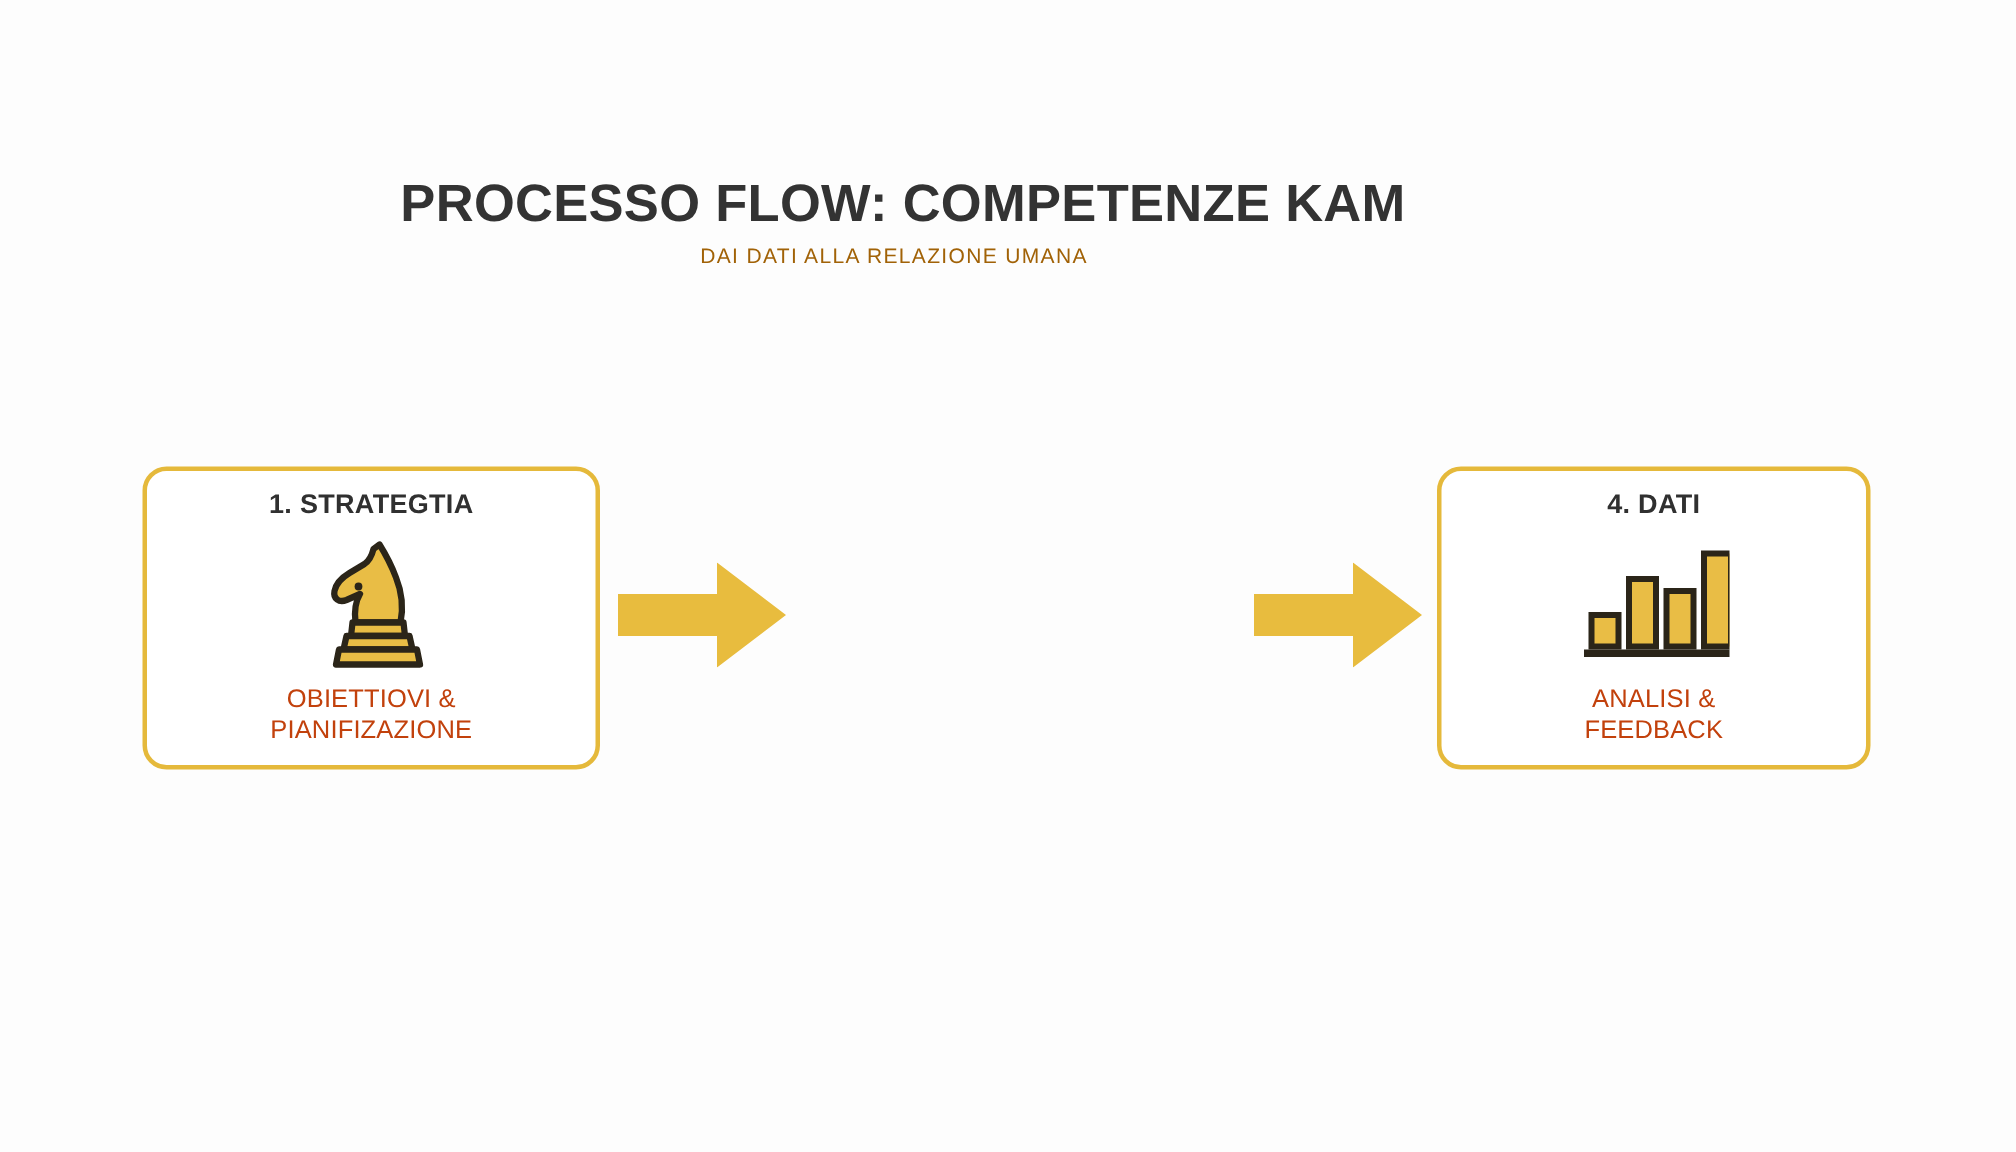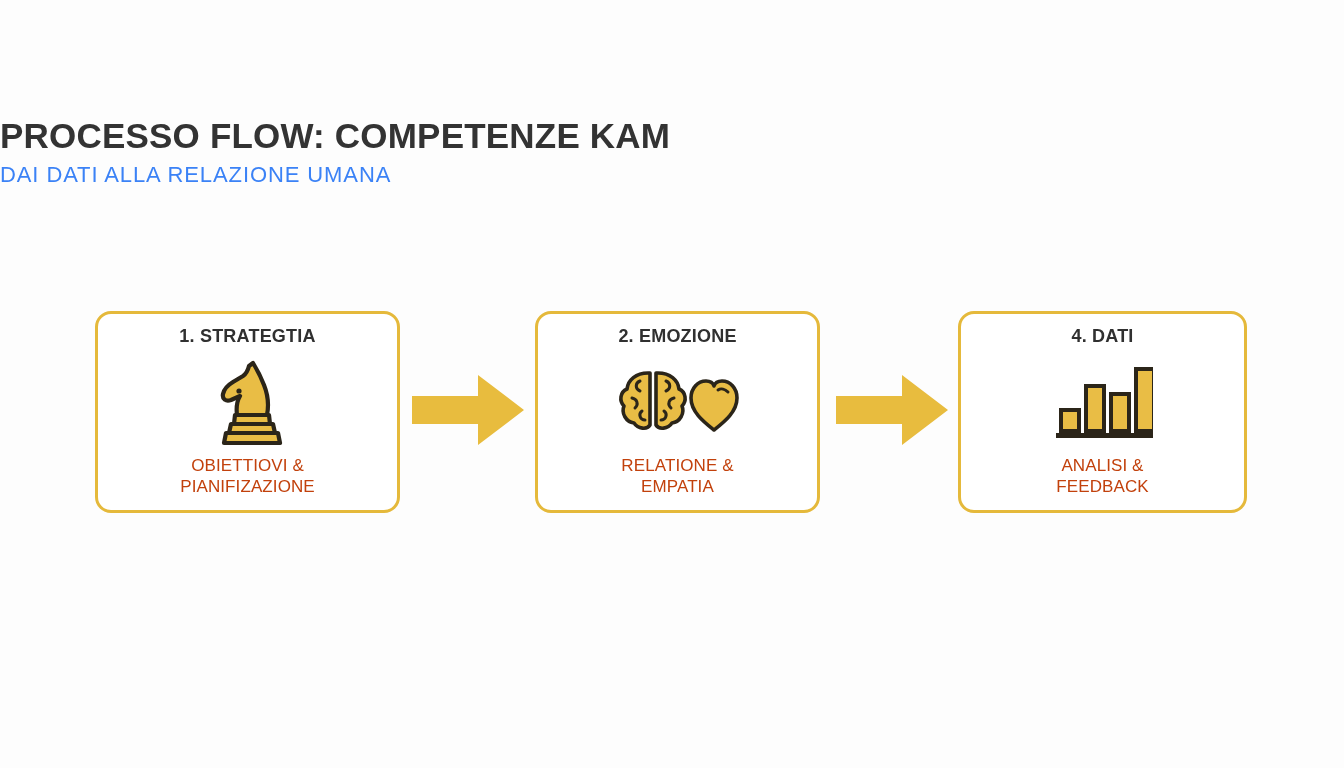--- a/index.html
+++ b/index.html
@@ -14,34 +14,35 @@
     overflow: hidden;
     position: relative;
   }
 
   
   .header {
     position: absolute;
     top: 116px;
     left: 0;
     width: 1204px;
+    text-align: center;
   }
   .main-title {
     font-size: 35px;
     font-weight: bold;
     color: #333333;
     letter-spacing: 0.2px;
     line-height: 1.12;
     margin: 0;
     white-space: nowrap;
   }
   .sub-title {
-    font-size: 22px;
+    font-size: 14px;
     font-weight: normal;
-    color: #3b82f6;
+    color: #a16207;
     letter-spacing: 0.9px;
     margin: 7px 12px 0 0;
     white-space: nowrap;
   }
 
   
   .flow {
     position: absolute;
     top: 311px;
     left: 95px;
@@ -128,48 +129,20 @@
       </svg>
     </div>
     <div class="card-caption">OBIETTIOVI &amp;
 PIANIFIZAZIONE</div>
   </div>
 
   <svg class="arrow arrow-1" viewBox="0 0 112 70">
     <path d="M0 21 L66 21 L66 0 L112 35 L66 70 L66 49 L0 49 Z" fill="#e8bc3e"></path>
   </svg>
 
-  <div class="card card-2">
-    <div class="card-title">2. EMOZIONE</div>
-    <div class="icon-wrap">
-      <svg width="124" height="66" viewBox="0 0 124 66">
-
-        <g fill="#e9bd45" stroke="#2b2519" stroke-width="3.6" stroke-linejoin="round" stroke-linecap="round">
-          <path d="M32 5 C20 5 12 12 11 21 C4 24 3 33 8 38 C5 45 10 54 18 55
-                   C22 61 31 62 34 57 L34 5 Z"></path>
-          <path d="M42 5 C54 5 62 12 63 21 C70 24 71 33 66 38 C69 45 64 54 56 55
-                   C52 61 43 62 40 57 L40 5 Z"></path>
-        </g>
-        <g fill="none" stroke="#2b2519" stroke-width="3" stroke-linecap="round">
-          <path d="M24 13 C19 15 19 21 24 23"></path>
-          <path d="M16 30 C21 31 23 36 19 40"></path>
-          <path d="M26 43 C22 46 24 52 29 52"></path>
-          <path d="M50 13 C55 15 55 21 50 23"></path>
-          <path d="M58 30 C53 31 51 36 55 40"></path>
-          <path d="M48 43 C52 46 50 52 45 52"></path>
-        </g>
-
-        <path d="M98 62 C88 54 75 44 75 30 C75 20 82 13 90 13 C94 13 97 15 98 18
-                 C99 15 102 13 106 13 C114 13 121 20 121 30 C121 44 108 54 98 62 Z" fill="#e9bd45" stroke="#2b2519" stroke-width="3.6" stroke-linejoin="round"></path>
-        <path d="M112 24 C109 21 105 20 102 22" fill="none" stroke="#2b2519" stroke-width="3" stroke-linecap="round"></path>
-      </svg>
-    </div>
-    <div class="card-caption">RELATIONE &amp;
-EMPATIA</div>
-  </div>
 
   <svg class="arrow arrow-2" viewBox="0 0 112 70">
     <path d="M0 21 L66 21 L66 0 L112 35 L66 70 L66 49 L0 49 Z" fill="#e8bc3e"></path>
   </svg>
 
   <div class="card card-3">
     <div class="card-title">4. DATI</div>
     <div class="icon-wrap">
       <svg width="100" height="82" viewBox="0 0 100 82">
         <g fill="#e9bd45" stroke="#2b2519" stroke-width="4" stroke-linejoin="miter">

